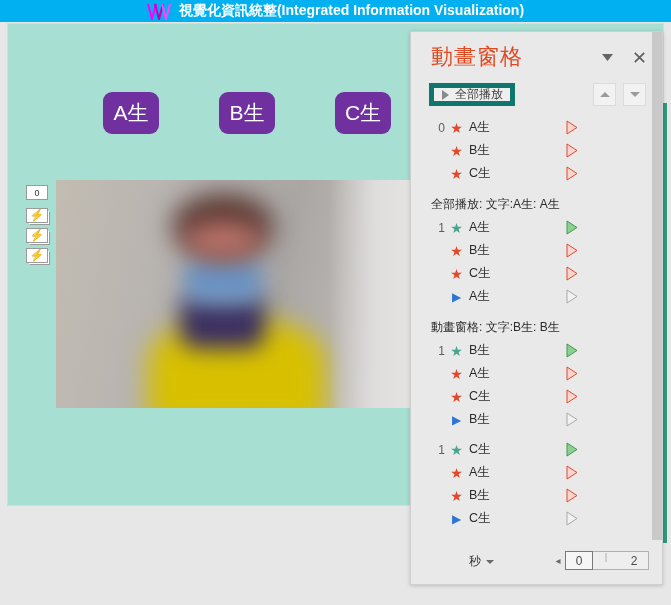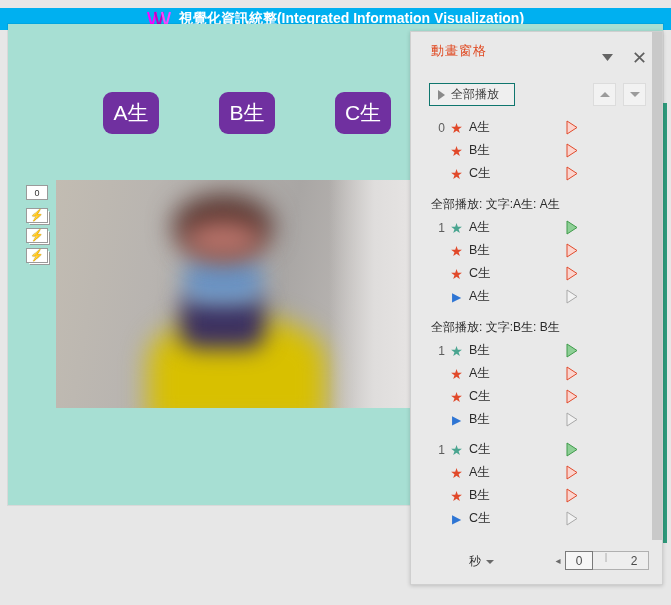--- a/index.html
+++ b/index.html
@@ -14,21 +14,21 @@
     position: relative;
     width: 671px;
     height: 605px;
     overflow: hidden;
     background: #e7e7e7;
   }
 
   
   #titlebar {
     position: absolute;
-    left: 0; top: 8px;
+    left: 0; top: 0;
     width: 671px; height: 22px;
     background: #00b0f0;
     display: flex;
     align-items: center;
     justify-content: center;
     overflow: hidden;
   }
   #titlebar .logo {
     width: 26px; height: 17px;
     margin-right: 6px;
@@ -170,39 +170,39 @@
     box-shadow: 0 1px 4px rgba(0,0,0,0.18);
     overflow: hidden;
   }
   #pane-header {
     position: absolute;
     left: 0; top: 0; width: 100%; height: 46px;
   }
   #pane-title {
     position: absolute;
     left: 20px; top: 10px;
-    font-size: 13px;
+    font-size: 22px;
     color: #e04a22;
     letter-spacing: 1px;
   }
   .hdr-btn {
     position: absolute;
     width: 22px; height: 22px;
     display: flex; align-items: center; justify-content: center;
     color: #646464;
   }
   #pane-dropdown { right: 44px; top: 14px; }
   #pane-close { right: 12px; top: 14px; }
 
   #playall {
     position: absolute;
     left: 18px; top: 51px;
     width: 86px; height: 23px;
     background: #efefef;
-    border: 1px solid #0f766e;
+    border: 5px solid #0f766e;
     box-sizing: border-box;
     display: flex;
     align-items: center;
     gap: 6px;
     padding-left: 8px;
     font-size: 12px;
     color: #3a3a3a;
   }
   #playall .ptri {
     width: 0; height: 0;
@@ -519,21 +519,21 @@
           <span class="num"></span>
           <span class="icon tri-blue">▶</span>
           <span class="lbl">A生</span>
           <span class="bar-wrap">
             <svg width="12" height="15" viewBox="0 0 12 15">
               <path d="M1 1 L11 7.5 L1 14 Z" fill="#f2f2f2" stroke="#a8a8a8" stroke-width="1"></path>
             </svg>
           </span>
         </div>
         <div class="spacer-sm"></div>
-        <div class="group-label">全部播放: 文字:B生: B生</div>
+        <div class="group-label">動畫窗格: 文字:B生: B生</div>
         <div class="anim-row">
           <span class="num">1</span>
           <span class="icon star-green">★</span>
           <span class="lbl">B生</span>
           <span class="bar-wrap">
             <svg width="12" height="15" viewBox="0 0 12 15">
               <path d="M1 1 L11 7.5 L1 14 Z" fill="#8ecf96" stroke="#3f9b4a" stroke-width="1"></path>
             </svg>
           </span>
         </div>

